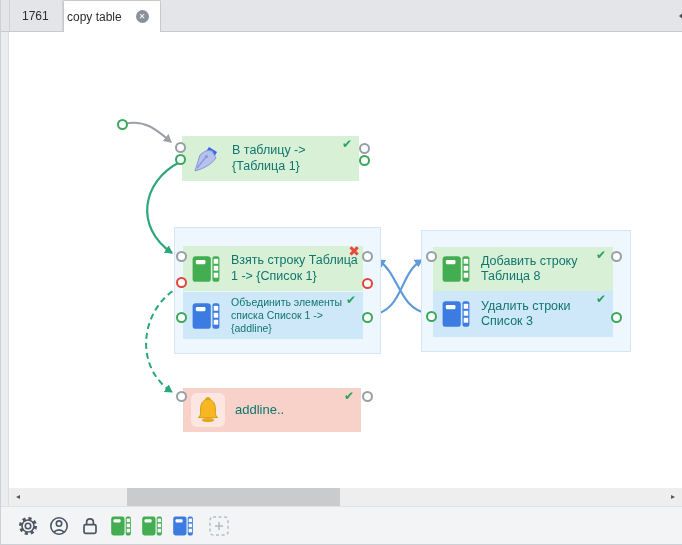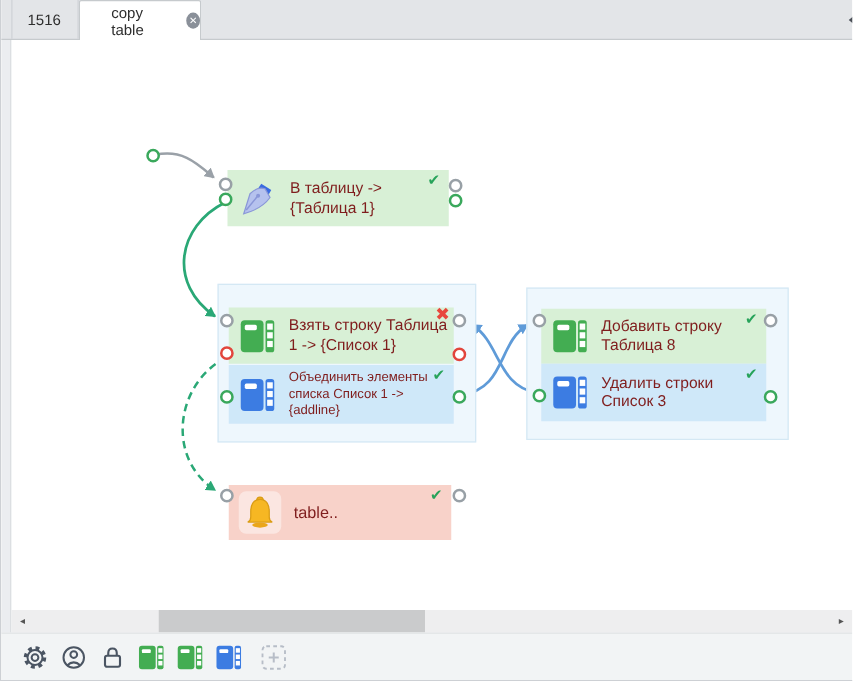--- a/index.html
+++ b/index.html
@@ -8,32 +8,32 @@
     font-family:"Liberation Sans","DejaVu Sans",sans-serif;
     background:#fff;border-left:1px solid #cdd0d4;border-bottom:1px solid #cdd0d4;
     box-sizing:border-box;
   }
   
   .tabbar{position:absolute;left:0;top:0;right:0;height:31px;background:#e3e5e8;border-bottom:1px solid #c6cacd;}
   .tab{position:absolute;top:0;height:31px;box-sizing:border-box;font-size:12px;color:#2e2e2e;
        display:flex;align-items:center;cursor:default;}
   .tab.inactive{left:8px;width:54px;padding-left:12px;border-left:1px solid #cfd2d6;border-right:1px solid #cfd2d6;}
   .tab.active{left:62px;width:98px;height:32px;background:#fff;border:1px solid #c6cacd;border-bottom:none;
-       border-radius:2px 2px 0 0;padding-left:25px;}
+       border-radius:2px 2px 0 0;padding-left:3px;}
   .tab-close{margin-left:14px;width:13px;height:13px;border-radius:50%;background:#8a9099;color:#fff;
        font-size:8px;line-height:13px;text-align:center;font-weight:700;}
   .tabscroll{position:absolute;right:-2px;top:12px;width:0;height:0;
        border-top:4px solid transparent;border-bottom:4px solid transparent;border-right:5px solid #4a4f57;}
   
   .canvas{position:absolute;left:0;top:32px;right:0;height:456px;background:#fff;}
   .left-strip{position:absolute;left:0;top:32px;width:7px;height:474px;background:#ebedf0;border-right:1px solid #dcdfe2;}
   svg.wires{position:absolute;left:0;top:0;width:682px;height:545px;pointer-events:none;}
   
   .node{position:absolute;box-sizing:border-box;display:flex;align-items:center;gap:10px;padding-left:8px;}
-  .node .nlabel{color:#7f1d1d;font-size:12.5px;line-height:1.22;width:132px;}
+  .node .nlabel{color:#0f766e;font-size:12.5px;line-height:1.22;width:132px;}
   .node.small .nlabel{font-size:10.5px;line-height:1.25;}
   .n-green{background:#d8f0d6;}
   .n-blue{background:#cfe8f9;align-items:center;}
   .n-red{background:#f8d2c9;}
   .group{position:absolute;background:#eef7fd;border:1px solid #d4e8f4;box-sizing:border-box;}
   .start{position:absolute;left:41px;top:83px;width:83px;height:83px;border-radius:50%;
          background:#cfe1f4;border:2px solid #8fb3e0;box-sizing:border-box;
          display:flex;align-items:center;justify-content:center;font-size:15px;color:#333;}
   .mark{position:absolute;font-weight:700;}
   .mark.ok{top:1px;right:7px;color:#27a35a;font-size:12px;}
@@ -55,21 +55,21 @@
            display:flex;align-items:center;gap:9px;padding-left:16px;box-sizing:border-box;}
   .tool{width:22px;height:22px;display:inline-flex;align-items:center;justify-content:center;}
 </style>
 </head>
 <body>
 
 <div class="window">
 
   <div class="tabbar">
     <div class="tab inactive">
-      <span>1516</span>
+      <span>1761</span>
     </div>
     <div class="tab active">
       <span>copy table</span>
       <span class="tab-close">✕</span>
     </div>
     <span class="tabscroll"></span>
   </div>
 
   <div class="canvas"></div>
   <div class="left-strip"></div>
@@ -172,21 +172,21 @@
   </div>
 
   <div class="node n-red" style="left:182px;top:388px;width:178px;height:44px;">
     <span class="nicon icon-plate">
       <svg width="32" height="32" viewBox="0 0 32 32">
         <circle cx="16" cy="6.2" r="2.6" fill="#f3ad1d" stroke="#da9d15" stroke-width="1"></circle>
         <path d="M16,5.5 C10.5,5.5 8.6,10.5 8.6,15 L8.6,19.5 Q8.6,22.5 6.2,23.6 L25.8,23.6 Q23.4,22.5 23.4,19.5 L23.4,15 C23.4,10.5 21.5,5.5 16,5.5 Z" fill="#f6b723" stroke="#da9d15" stroke-width="1"></path>
         <ellipse cx="16" cy="26" rx="6.2" ry="2.1" fill="#eaa61b"></ellipse>
       </svg>
     </span>
-    <span class="nlabel" style="font-size:13px;">table..</span>
+    <span class="nlabel" style="font-size:13px;">addline..</span>
     <span class="mark ok">✔</span>
   </div>
 
   <span class="port green" style="left:115.5px;top:118.5px;"></span>
 
   <span class="port" style="left:173.5px;top:141.5px;"></span>
   <span class="port green" style="left:173.5px;top:153.5px;"></span>
   <span class="port" style="left:357.5px;top:142.5px;"></span>
   <span class="port green" style="left:357.5px;top:154.5px;"></span>
 

